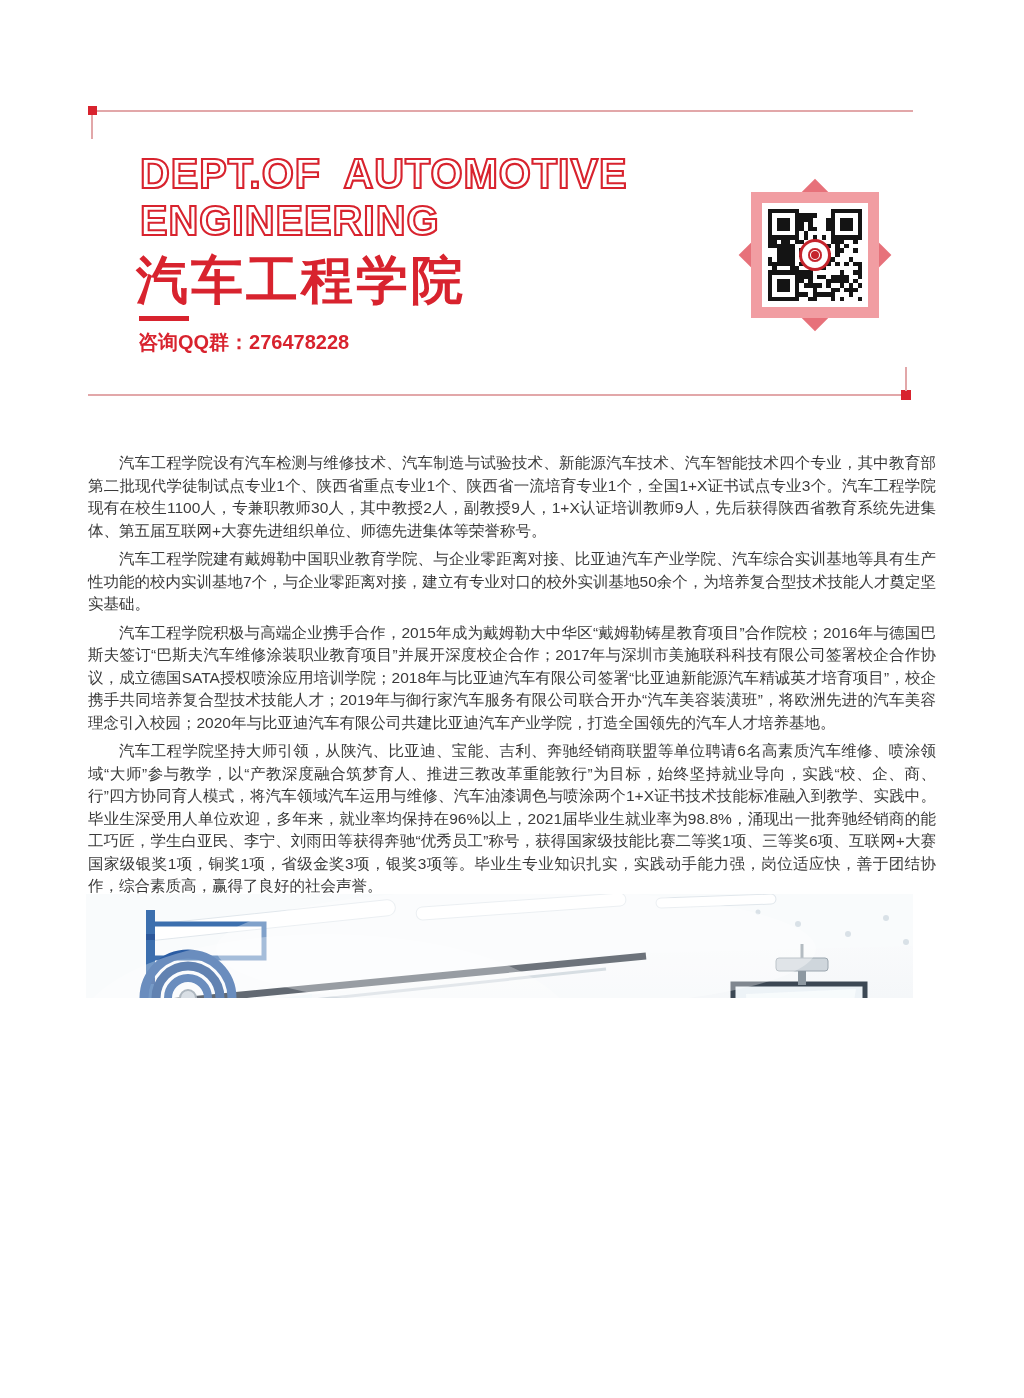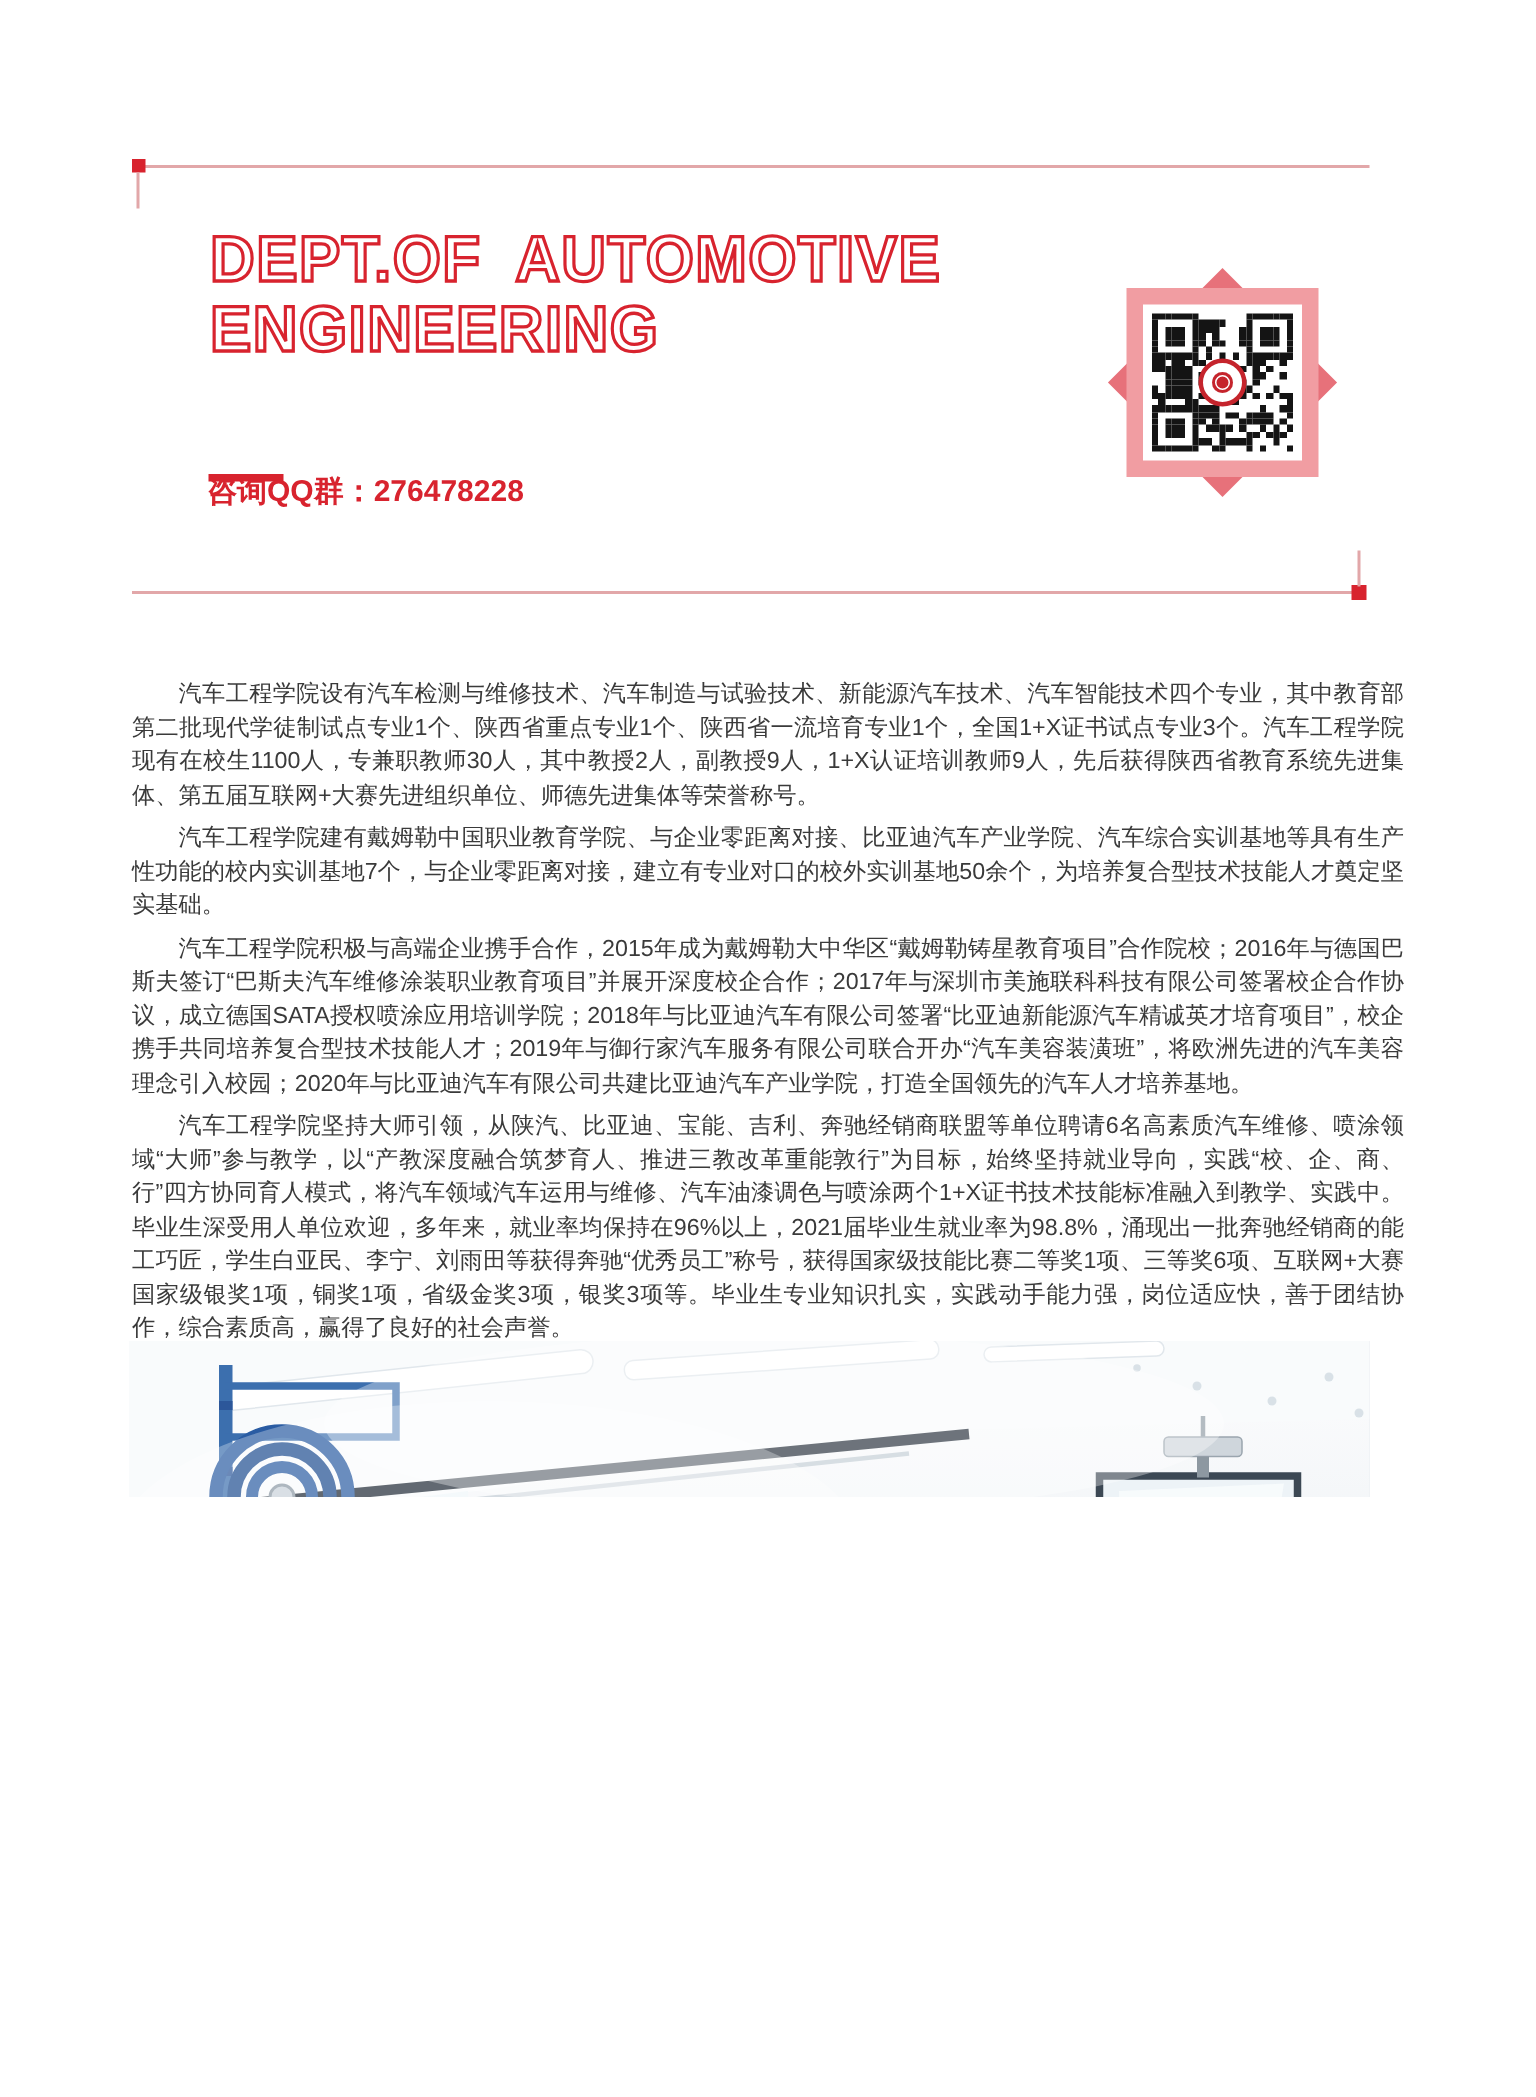--- a/index.html
+++ b/index.html
@@ -21,21 +21,21 @@
     color:#d8232e;transform:scaleX(.96);transform-origin:left top;white-space:nowrap;
   }
   @supports (-webkit-text-stroke:1px red){
     .title-en{color:#ffffff;-webkit-text-stroke:2.2px #d8232e;}
   }
   .title-zh{
     position:absolute;left:136px;top:246px;font-size:52px;font-weight:900;
     letter-spacing:3px;color:#d8232e;white-space:nowrap;
   }
   .title-dash{position:absolute;left:139px;top:316px;width:50px;height:5px;background:#d8232e;}
-  .qq-line{position:absolute;left:138px;top:314px;font-size:20px;font-weight:bold;color:#d8232e;white-space:nowrap;}
+  .qq-line{position:absolute;left:138px;top:329px;font-size:20px;font-weight:bold;color:#d8232e;white-space:nowrap;}
   
   .qr-box{position:absolute;left:739px;top:179px;width:152px;height:152px;}
   .qr-diamond{position:absolute;left:22px;top:22px;width:108px;height:108px;background:#e7717a;transform:rotate(45deg);}
   .qr-frame{position:absolute;left:12px;top:13px;width:128px;height:126px;background:#f19da2;}
   .qr-white{position:absolute;left:23px;top:24px;width:106px;height:104px;background:#ffffff;}
   .qr-grid{position:absolute;left:29px;top:30px;width:94px;height:92px;background:#ffffff;}
   .qr-grid div{position:absolute;width:4.7619%;height:4.7619%;background:#141414;}
   .qr-seal{position:absolute;left:60px;top:60px;width:32px;height:32px;border-radius:50%;
     background:#ffffff;border:3px solid #c5242c;box-sizing:border-box;}
   .qr-seal-core{position:absolute;left:6px;top:6px;width:14px;height:14px;border-radius:50%;
@@ -56,20 +56,21 @@
 <div class="page">
 
   <div class="top-line"></div>
   <div class="top-sq"></div>
   <div class="top-vert"></div>
 
   <div class="title-en">
     <div>DEPT.OF AUTOMOTIVE</div>
     <div>ENGINEERING</div>
   </div>
+  <div class="title-zh">汽车工程学院</div>
   <div class="title-dash"></div>
   <div class="qq-line">咨询QQ群：276478228</div>
 
   <div class="qr-box">
     <div class="qr-diamond"></div>
     <div class="qr-frame"></div>
     <div class="qr-white"></div>
     <div class="qr-grid" id="qr-cells">
         <div style="left:0%;top:0%"></div>
         <div style="left:4.761904761904762%;top:0%"></div>

